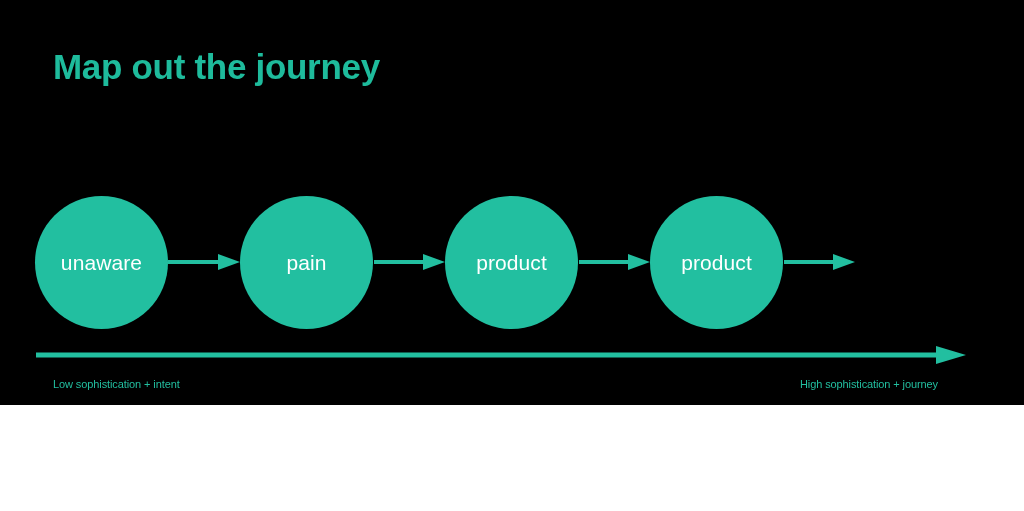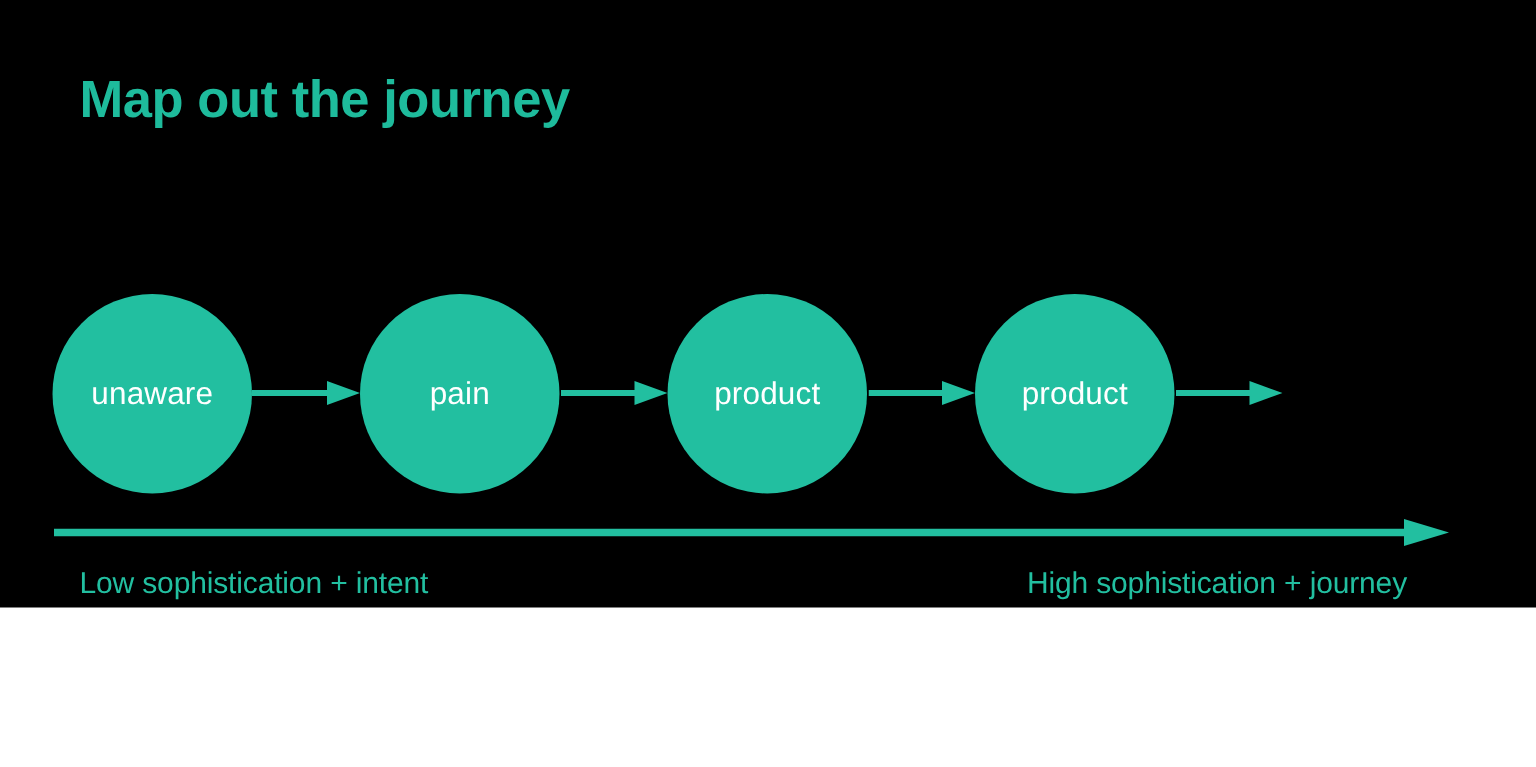--- a/index.html
+++ b/index.html
@@ -61,21 +61,21 @@
   #axis-wrap {
     position: absolute;
     left: 36px;
     top: 344px;
     width: 930px;
     height: 22px;
   }
   .axis-caption {
     position: absolute;
     top: 378px;
-    font-size: 20px;
+    font-size: 11px;
     color: #22bfa0;
     white-space: nowrap;
     letter-spacing: -0.1px;
   }
   #caption-low { left: 53px; }
   #caption-high { right: 86px; }
 </style>
 </head>
 <body>
 

